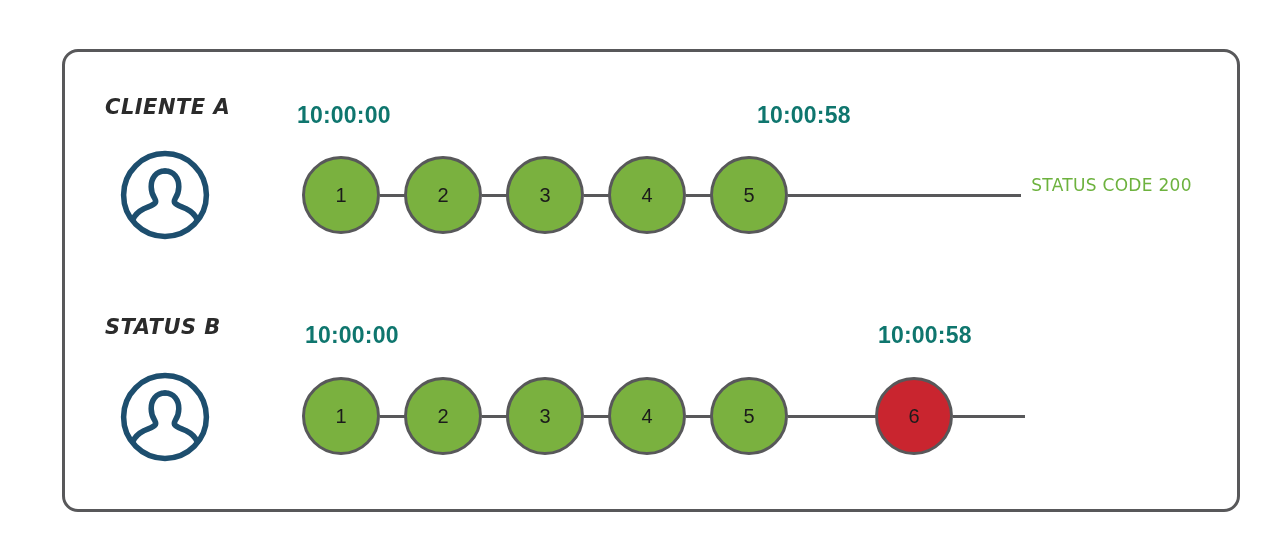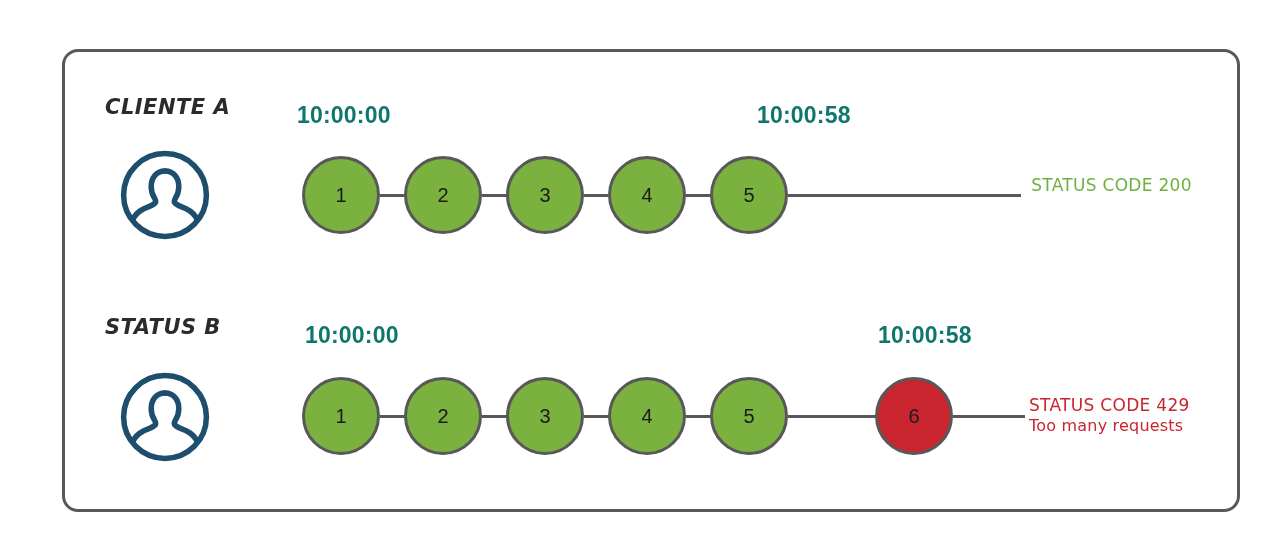--- a/index.html
+++ b/index.html
@@ -207,18 +207,14 @@
   <div class="node green" style="left:608px; top:361px;">
     <span>4</span>
   </div>
   <div class="node green" style="left:710px; top:361px;">
     <span>5</span>
   </div>
   <div class="node red" style="left:875px; top:361px;">
     <span>6</span>
   </div>
 
-  <div class="status err" style="left:1029px; top:379px; width:190px;">
-    <span class="line1">STATUS CODE 429</span>
-    <span class="line2">Too many requests</span>
-  </div>
 
 </div>
 
 </body></html>

